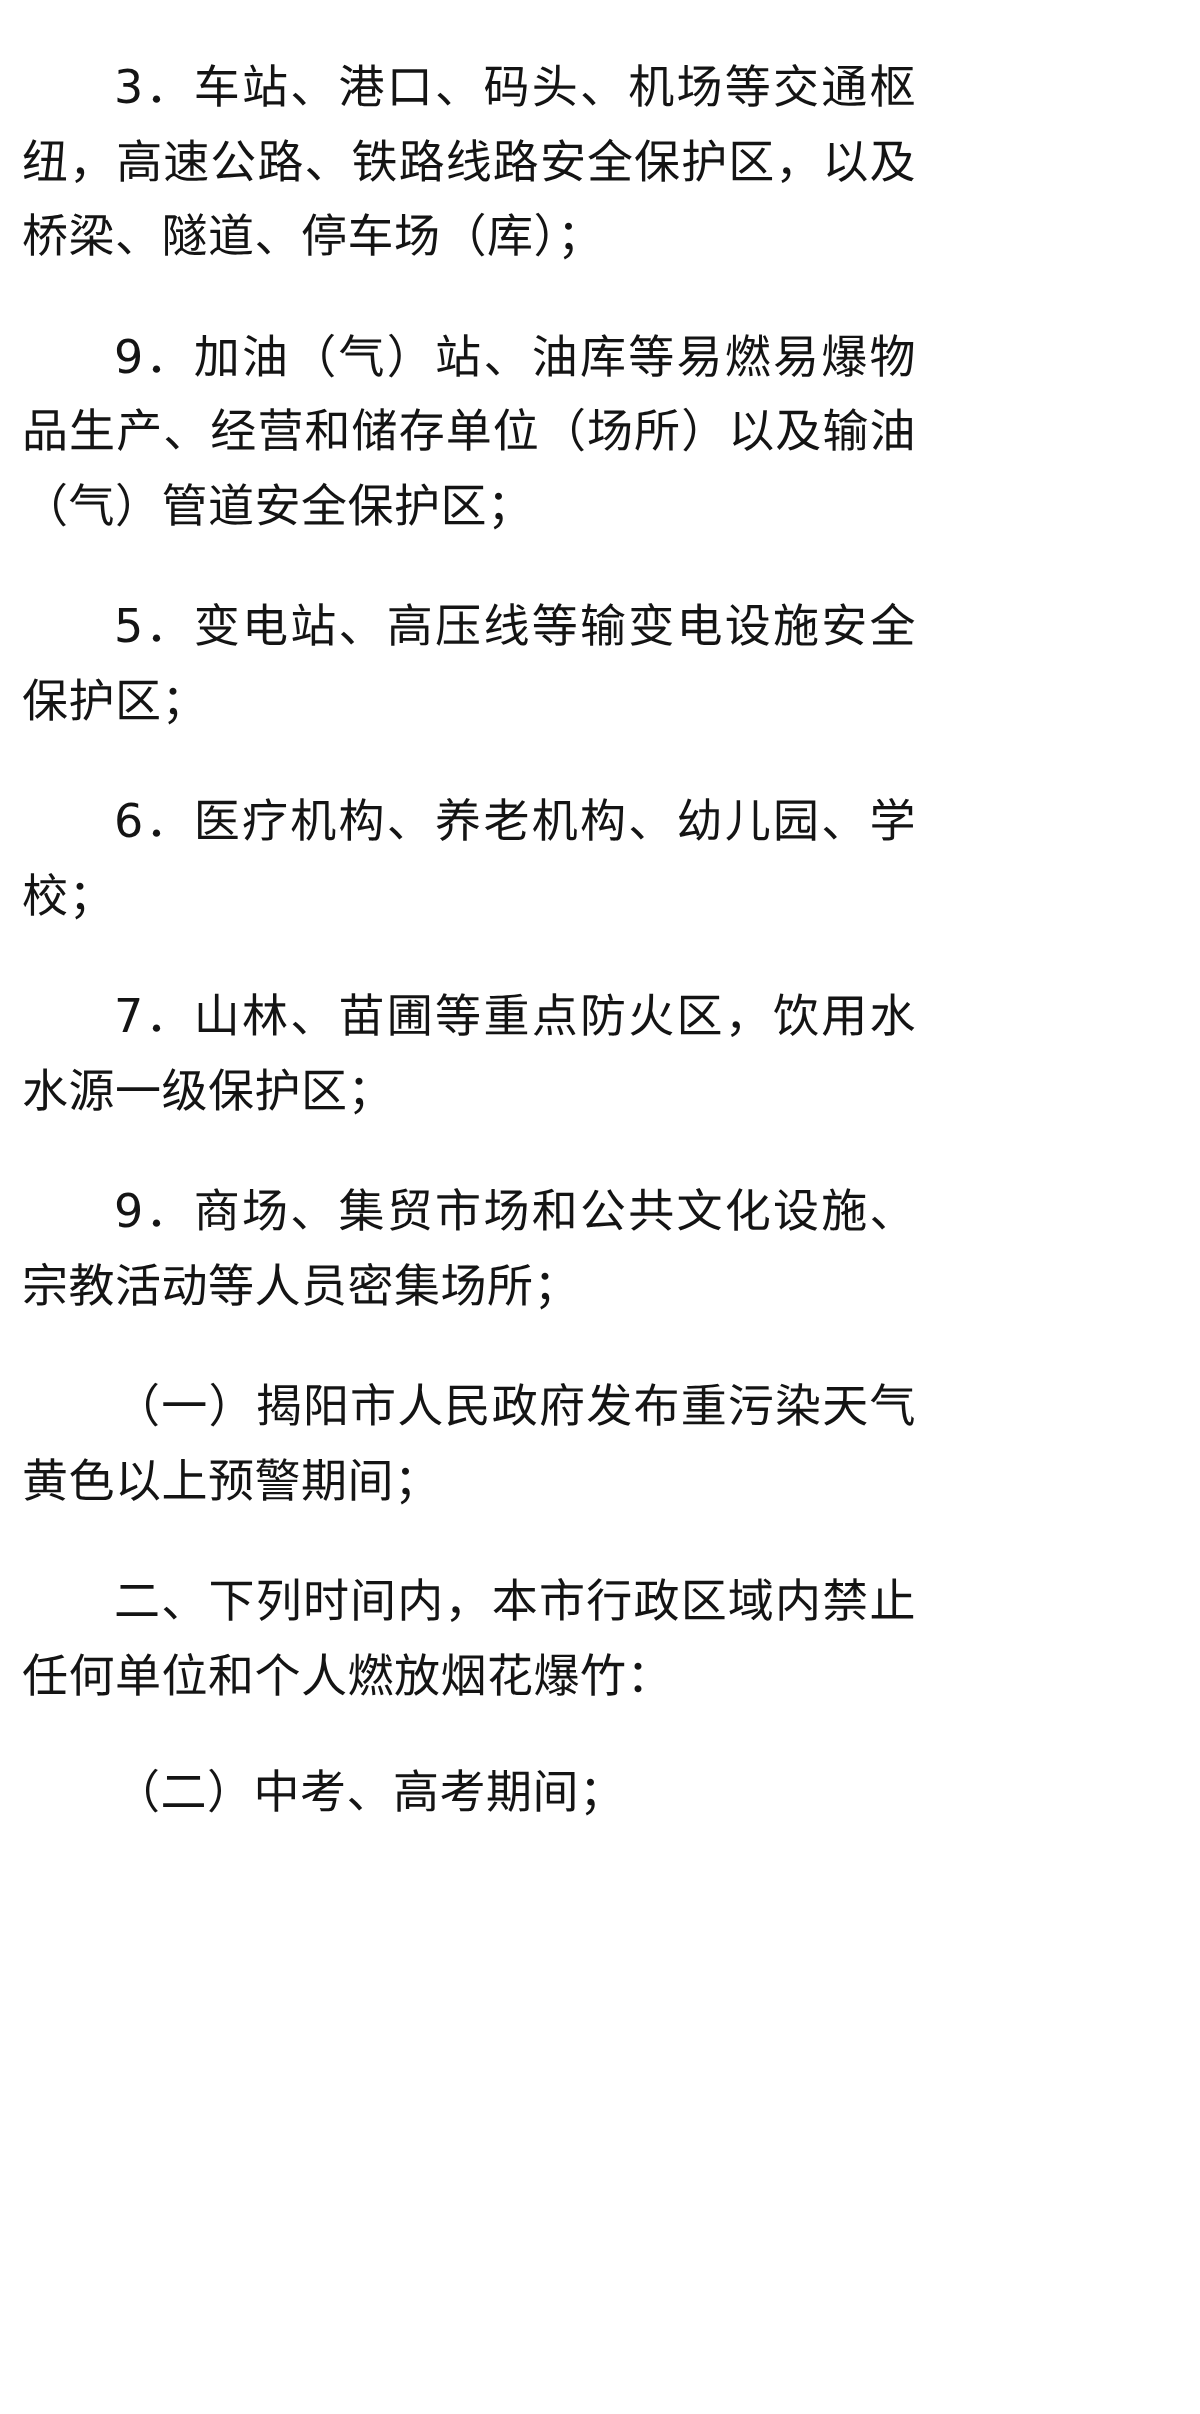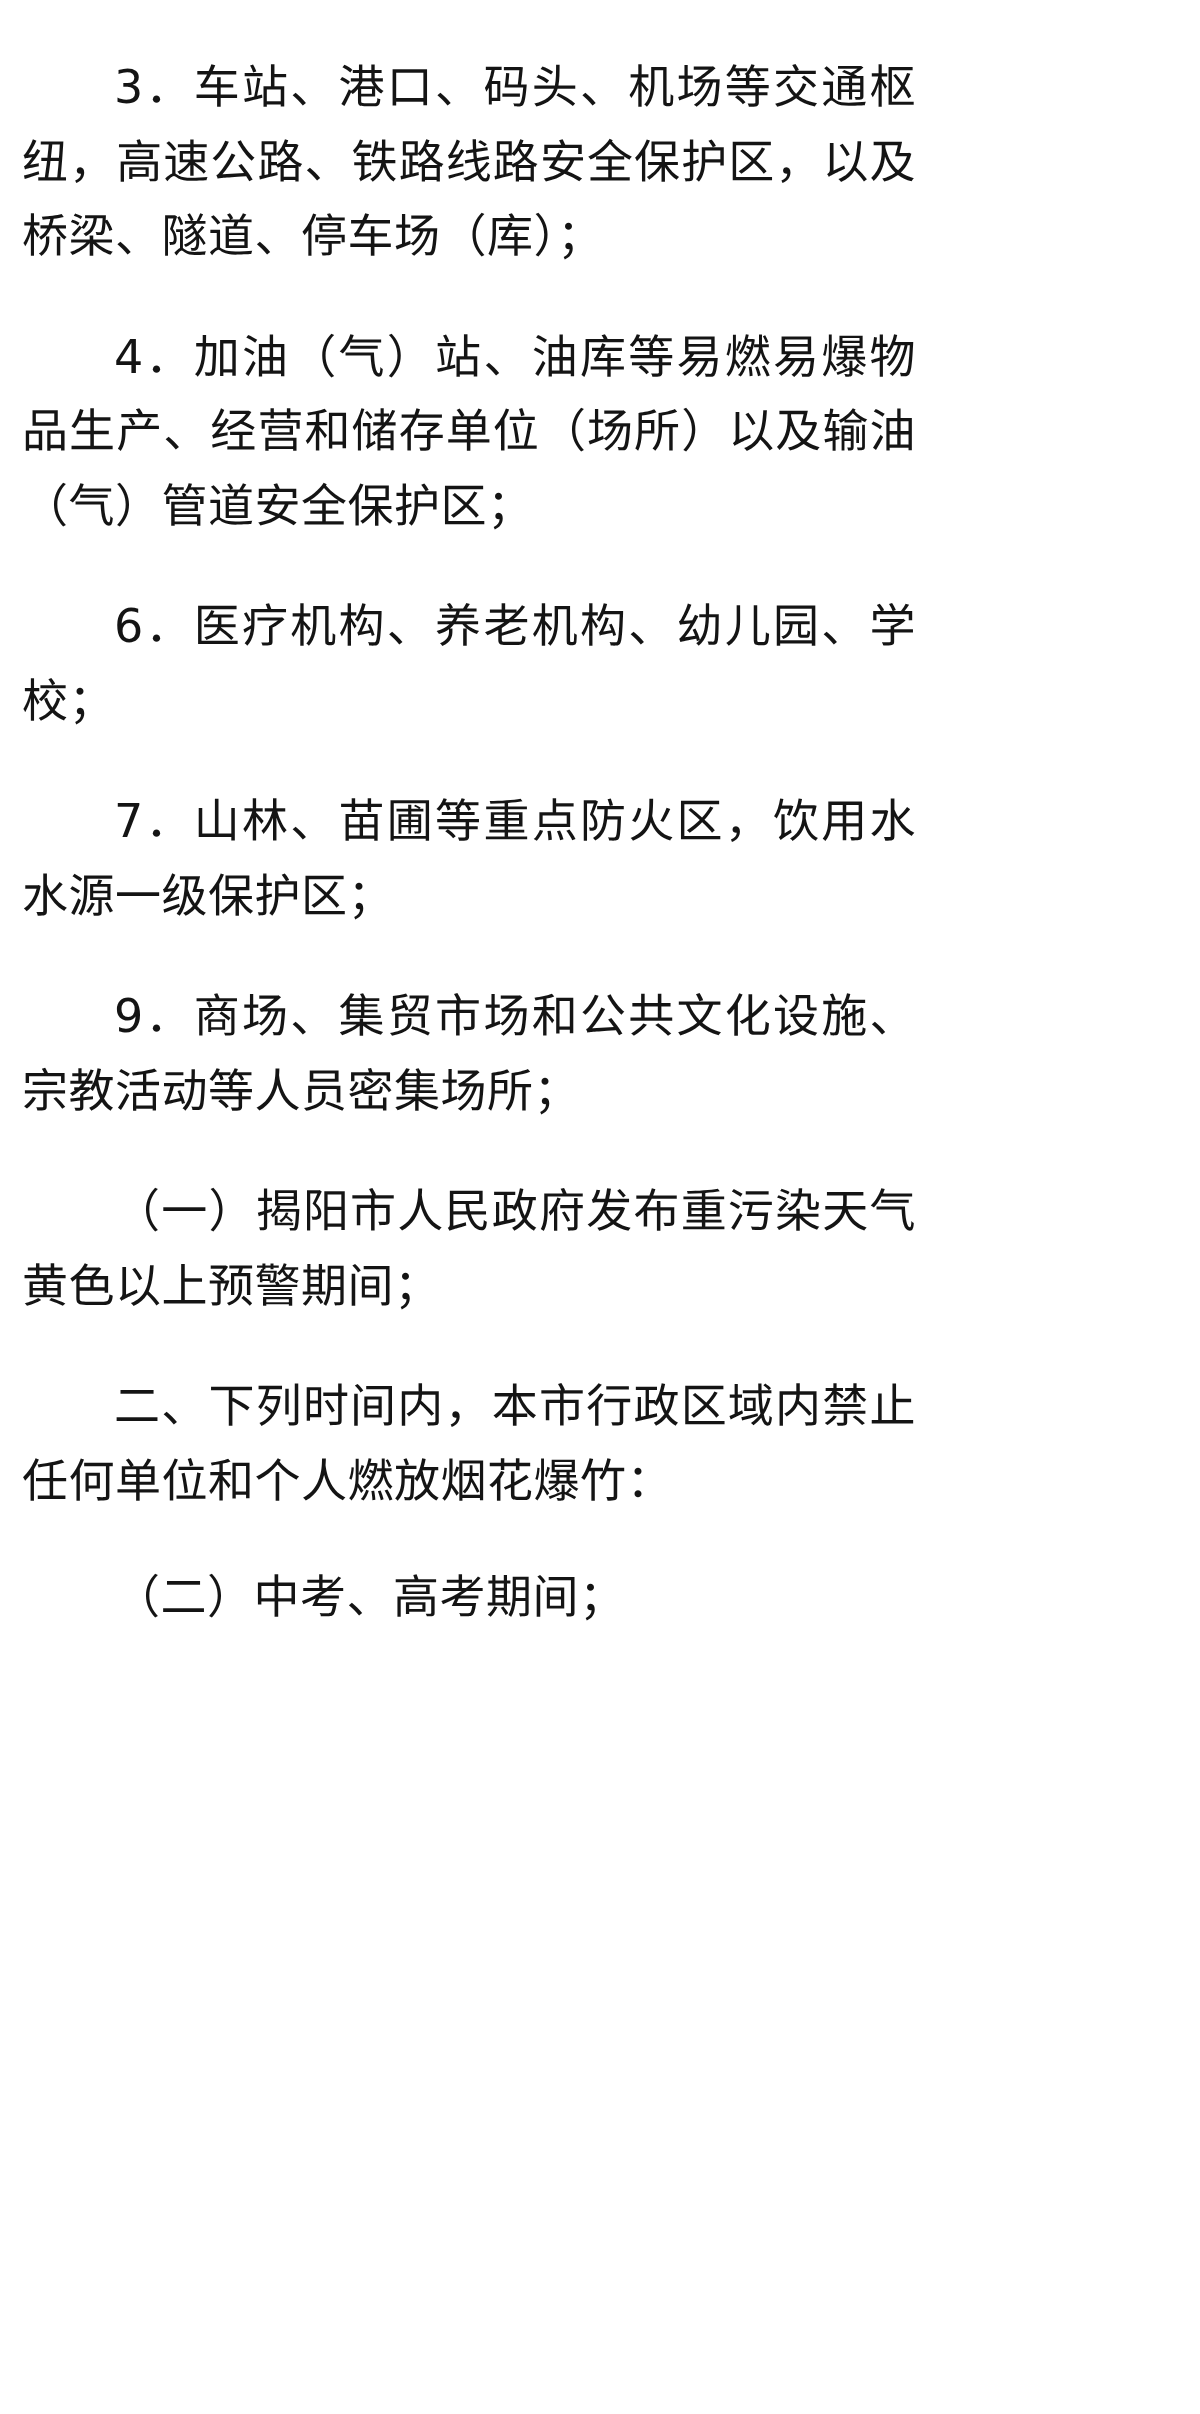--- a/index.html
+++ b/index.html
@@ -44,21 +44,22 @@
   }
 </style>
 </head>
 <body>
 
 <div class="page">
   <div class="doc-body">
     <div class="spacer-top"></div>
 
     <p class="para">3．车站、港口、码头、机场等交通枢纽，高速公路、铁路线路安全保护区，以及桥梁、隧道、停车场（库）；</p>
-    <p class="para">4．加油（气）站、油库等易燃易爆物品生产、经营和储存单位（场所）以及输油（气）管道安全保护区；</p>
+    <p class="para">9．加油（气）站、油库等易燃易爆物品生产、经营和储存单位（场所）以及输油（气）管道安全保护区；</p>
+    <p class="para">5．变电站、高压线等输变电设施安全保护区；</p>
     <p class="para">6．医疗机构、养老机构、幼儿园、学校；</p>
     <p class="para">7．山林、苗圃等重点防火区，饮用水水源一级保护区；</p>
     <p class="para">9．商场、集贸市场和公共文化设施、宗教活动等人员密集场所；</p>
     <p class="para">（一）揭阳市人民政府发布重污染天气黄色以上预警期间；</p>
     <p class="para">二、下列时间内，本市行政区域内禁止任何单位和个人燃放烟花爆竹：</p>
     <p class="para last">（二）中考、高考期间；</p>
   </div>
 </div>
 
 </body></html>

